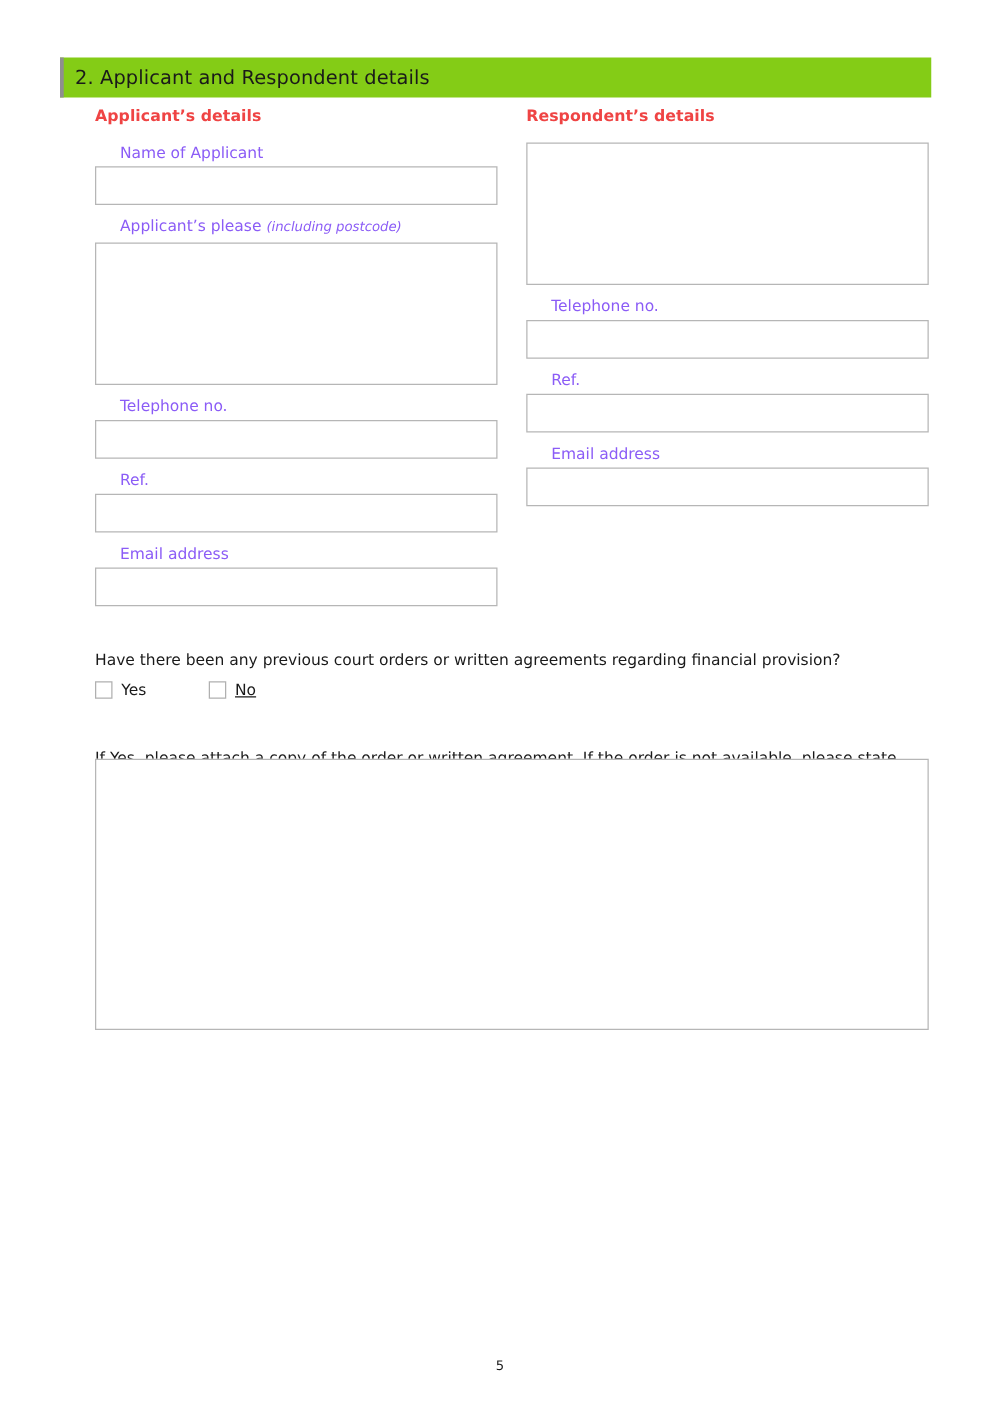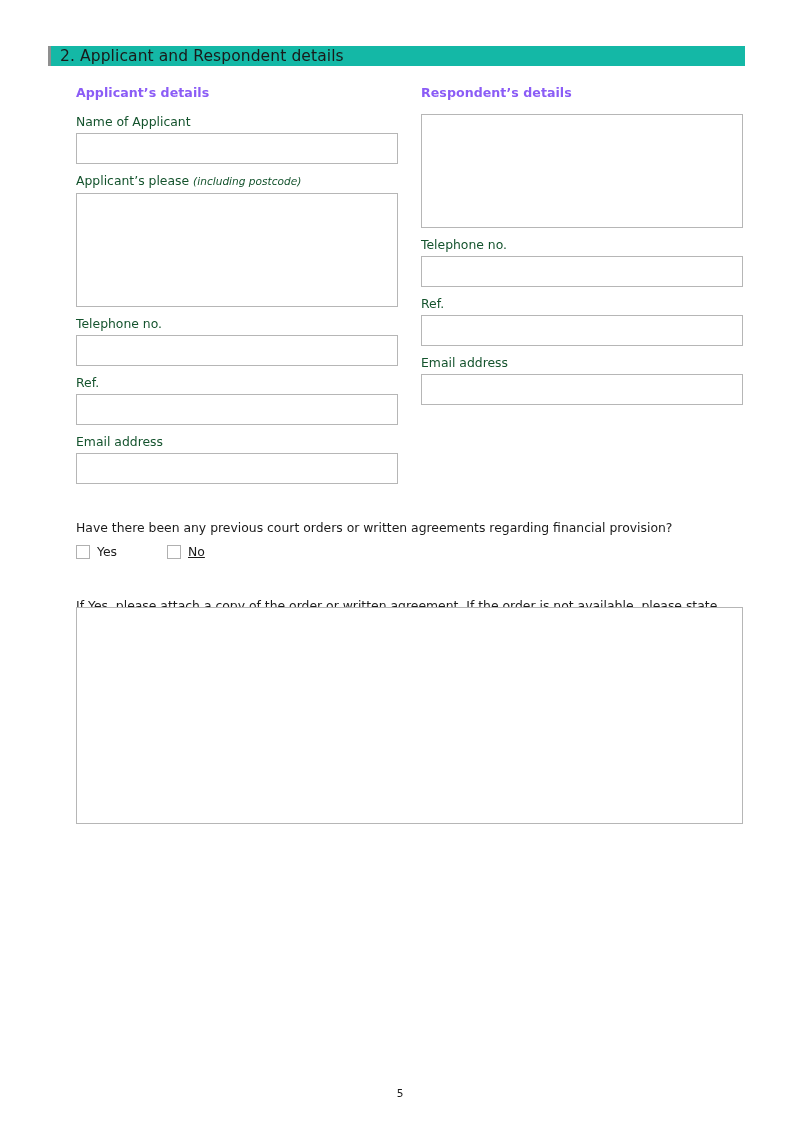--- a/index.html
+++ b/index.html
@@ -23,22 +23,22 @@
     height: 1130px;
     background: #ffffff;
   }
 
   
   .section-header {
     position: absolute;
     left: 48px;
     top: 46px;
     width: 697px;
-    height: 20px;
-    background: #14b8a6;
+    height: 32px;
+    background: #84cc16;
     border-left: 3px solid #8f8f8f;
     box-sizing: border-box;
     display: flex;
     align-items: center;
   }
   .section-header .section-title {
     font-size: 15.5px;
     font-weight: 400;
     color: #1a1a1a;
     padding-left: 9px;
@@ -51,32 +51,33 @@
     position: absolute;
     top: 86px;
     width: 322px;
   }
   .col-left  { left: 76px; }
   .col-right { left: 421px; }
 
   .col-heading {
     font-size: 12.6px;
     font-weight: bold;
-    color: #8b5cf6;
+    color: #ef4444;
     margin: 0 0 14px 0;
     letter-spacing: 0.05px;
     line-height: 14px;
   }
 
   .field-label {
     font-size: 12.4px;
-    color: #14532d;
+    color: #8b5cf6;
     line-height: 15px;
     margin-bottom: 4px;
     white-space: nowrap;
+    margin-left: 20px;
   }
   .field-label .small-note {
     font-size: 10.6px;
     font-style: italic;
   }
 
   .input-box {
     box-sizing: border-box;
     width: 322px;
     height: 31px;

